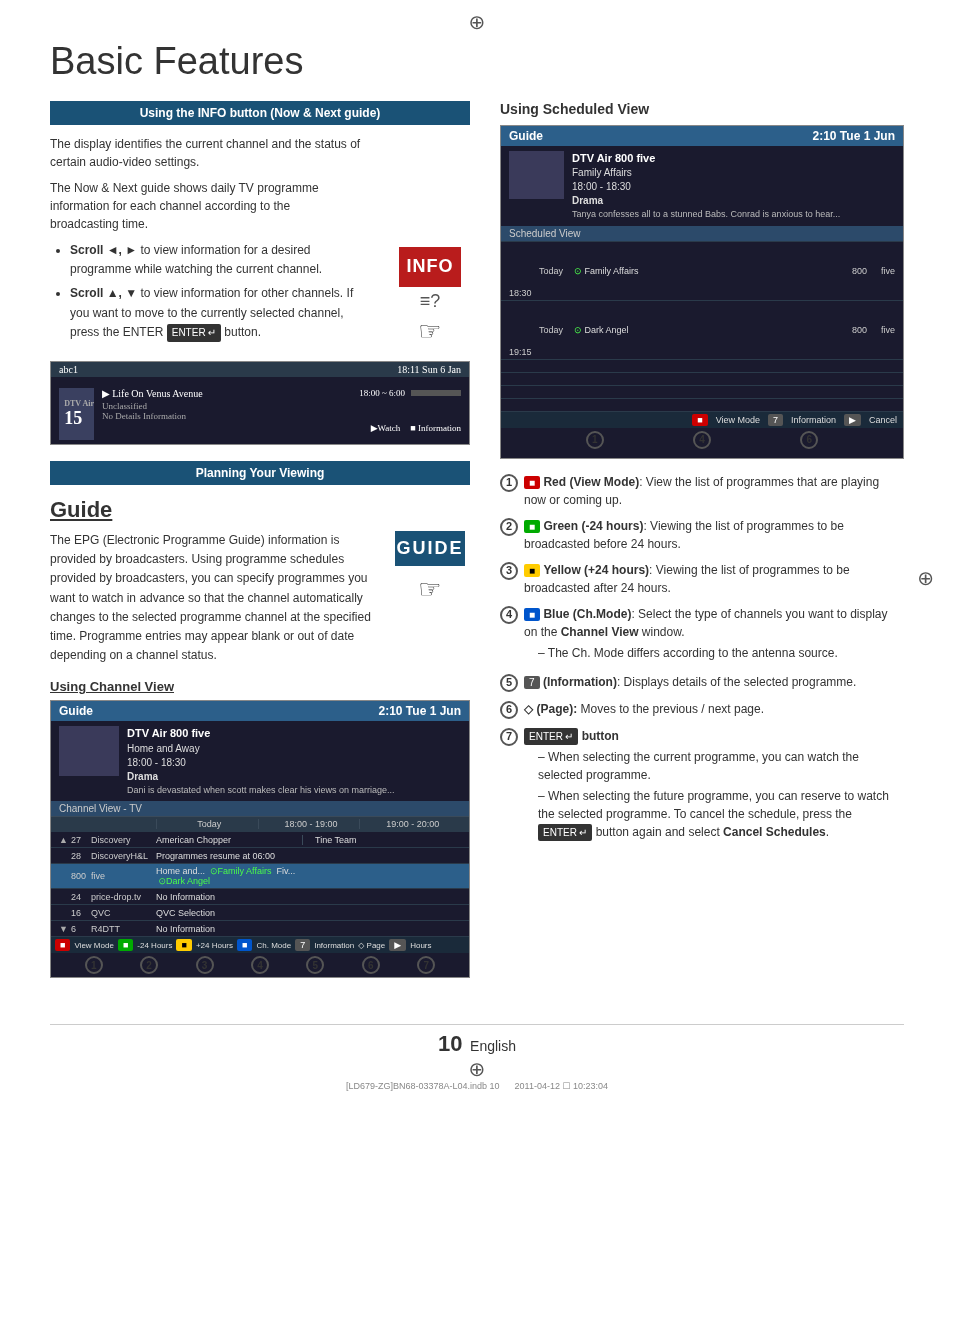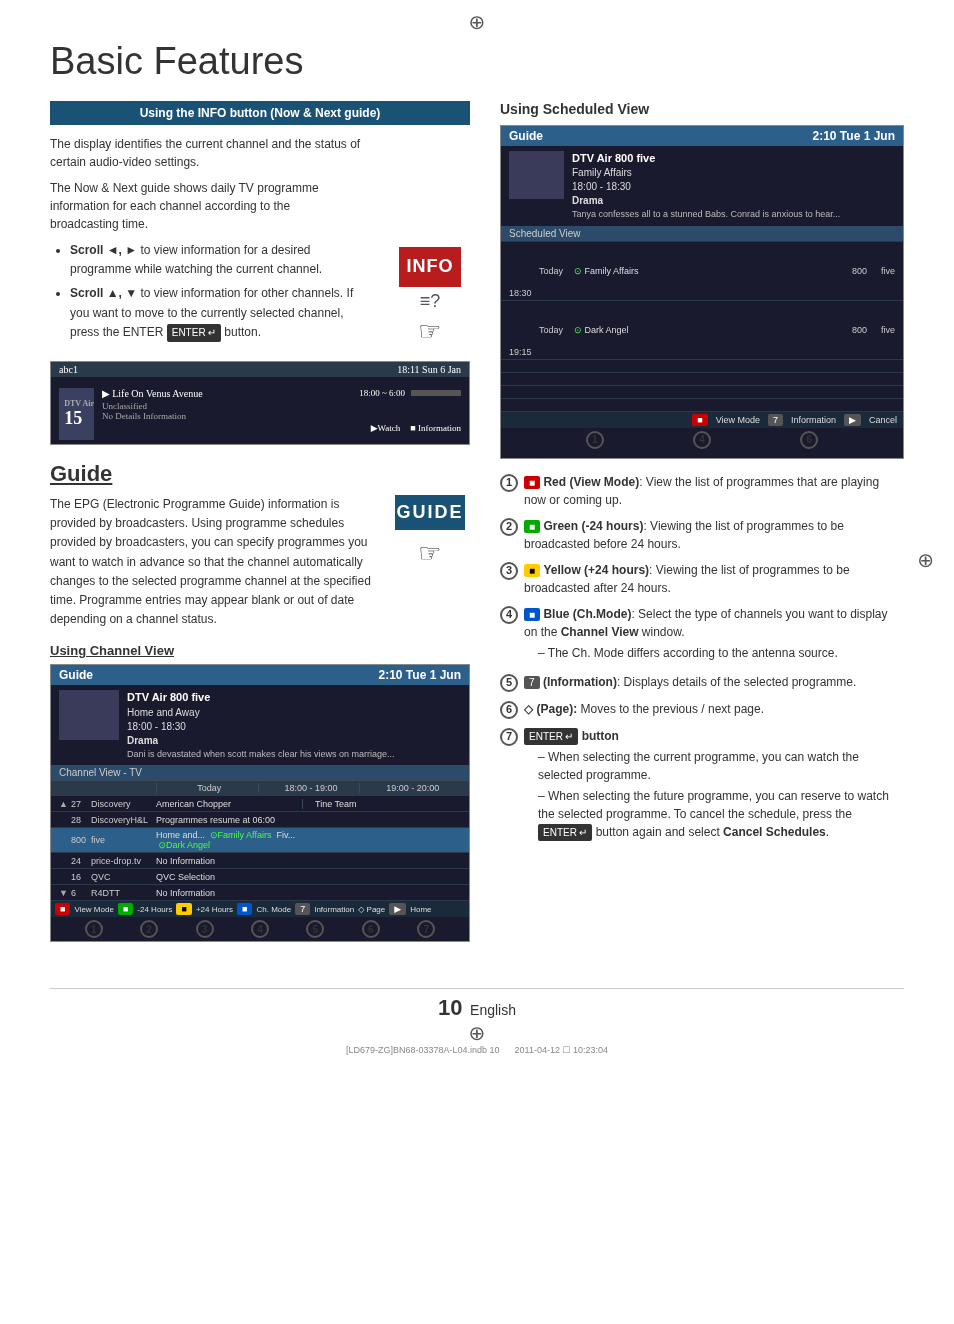--- a/index.html
+++ b/index.html
@@ -518,20 +518,21 @@
             <div style="font-size:9px; color:#aaa; margin-top:2px;">Unclassified</div>
             <div style="font-size:9px; color:#aaa;">No Details Information</div>
             <div style="display:flex; justify-content:flex-end; gap:10px; font-size:9px; margin-top:2px;">
               <span>▶Watch</span>
               <span>■ Information</span>
             </div>
           </div>
         </div>
       </div>
 
+      <div class="planning-header">Planning Your Viewing</div>
 
       <h2 style="font-size:22px; font-weight:bold; color:#333; margin-bottom:8px; text-decoration:underline;">Guide</h2>
 
       <div class="guide-area">
         <p class="guide-text">The EPG (Electronic Programme Guide) information is provided by broadcasters. Using programme schedules provided by broadcasters, you can specify programmes you want to watch in advance so that the channel automatically changes to the selected programme channel at the specified time. Programme entries may appear blank or out of date depending on a channel status.</p>
         <div class="guide-button-wrap">
           <div class="guide-button">GUIDE</div>
           <div style="font-size:26px; margin-top:4px;">☞</div>
         </div>
       </div>
@@ -614,21 +615,21 @@
           <span class="btn-green">■</span>
             <span style="color:#ddd;"> -24 Hours</span>
           <span class="btn-yellow">■</span>
             <span style="color:#ddd;"> +24 Hours</span>
           <span class="btn-blue">■</span>
             <span style="color:#ddd;"> Ch. Mode</span>
           <span class="btn-gray">7</span>
             <span style="color:#ddd;"> Information</span>
           <span style="color:#ddd;">◇ Page</span>
           <span class="btn-gray">▶</span>
-            <span style="color:#ddd;"> Home</span>
+            <span style="color:#ddd;"> Hours</span>
         </div>
         <div class="ch-footer-numbers">
           <span class="circle-num">1</span>
           <span class="circle-num">2</span>
           <span class="circle-num">3</span>
           <span class="circle-num">4</span>
           <span class="circle-num">5</span>
           <span class="circle-num">6</span>
           <span class="circle-num">7</span>
         </div>

